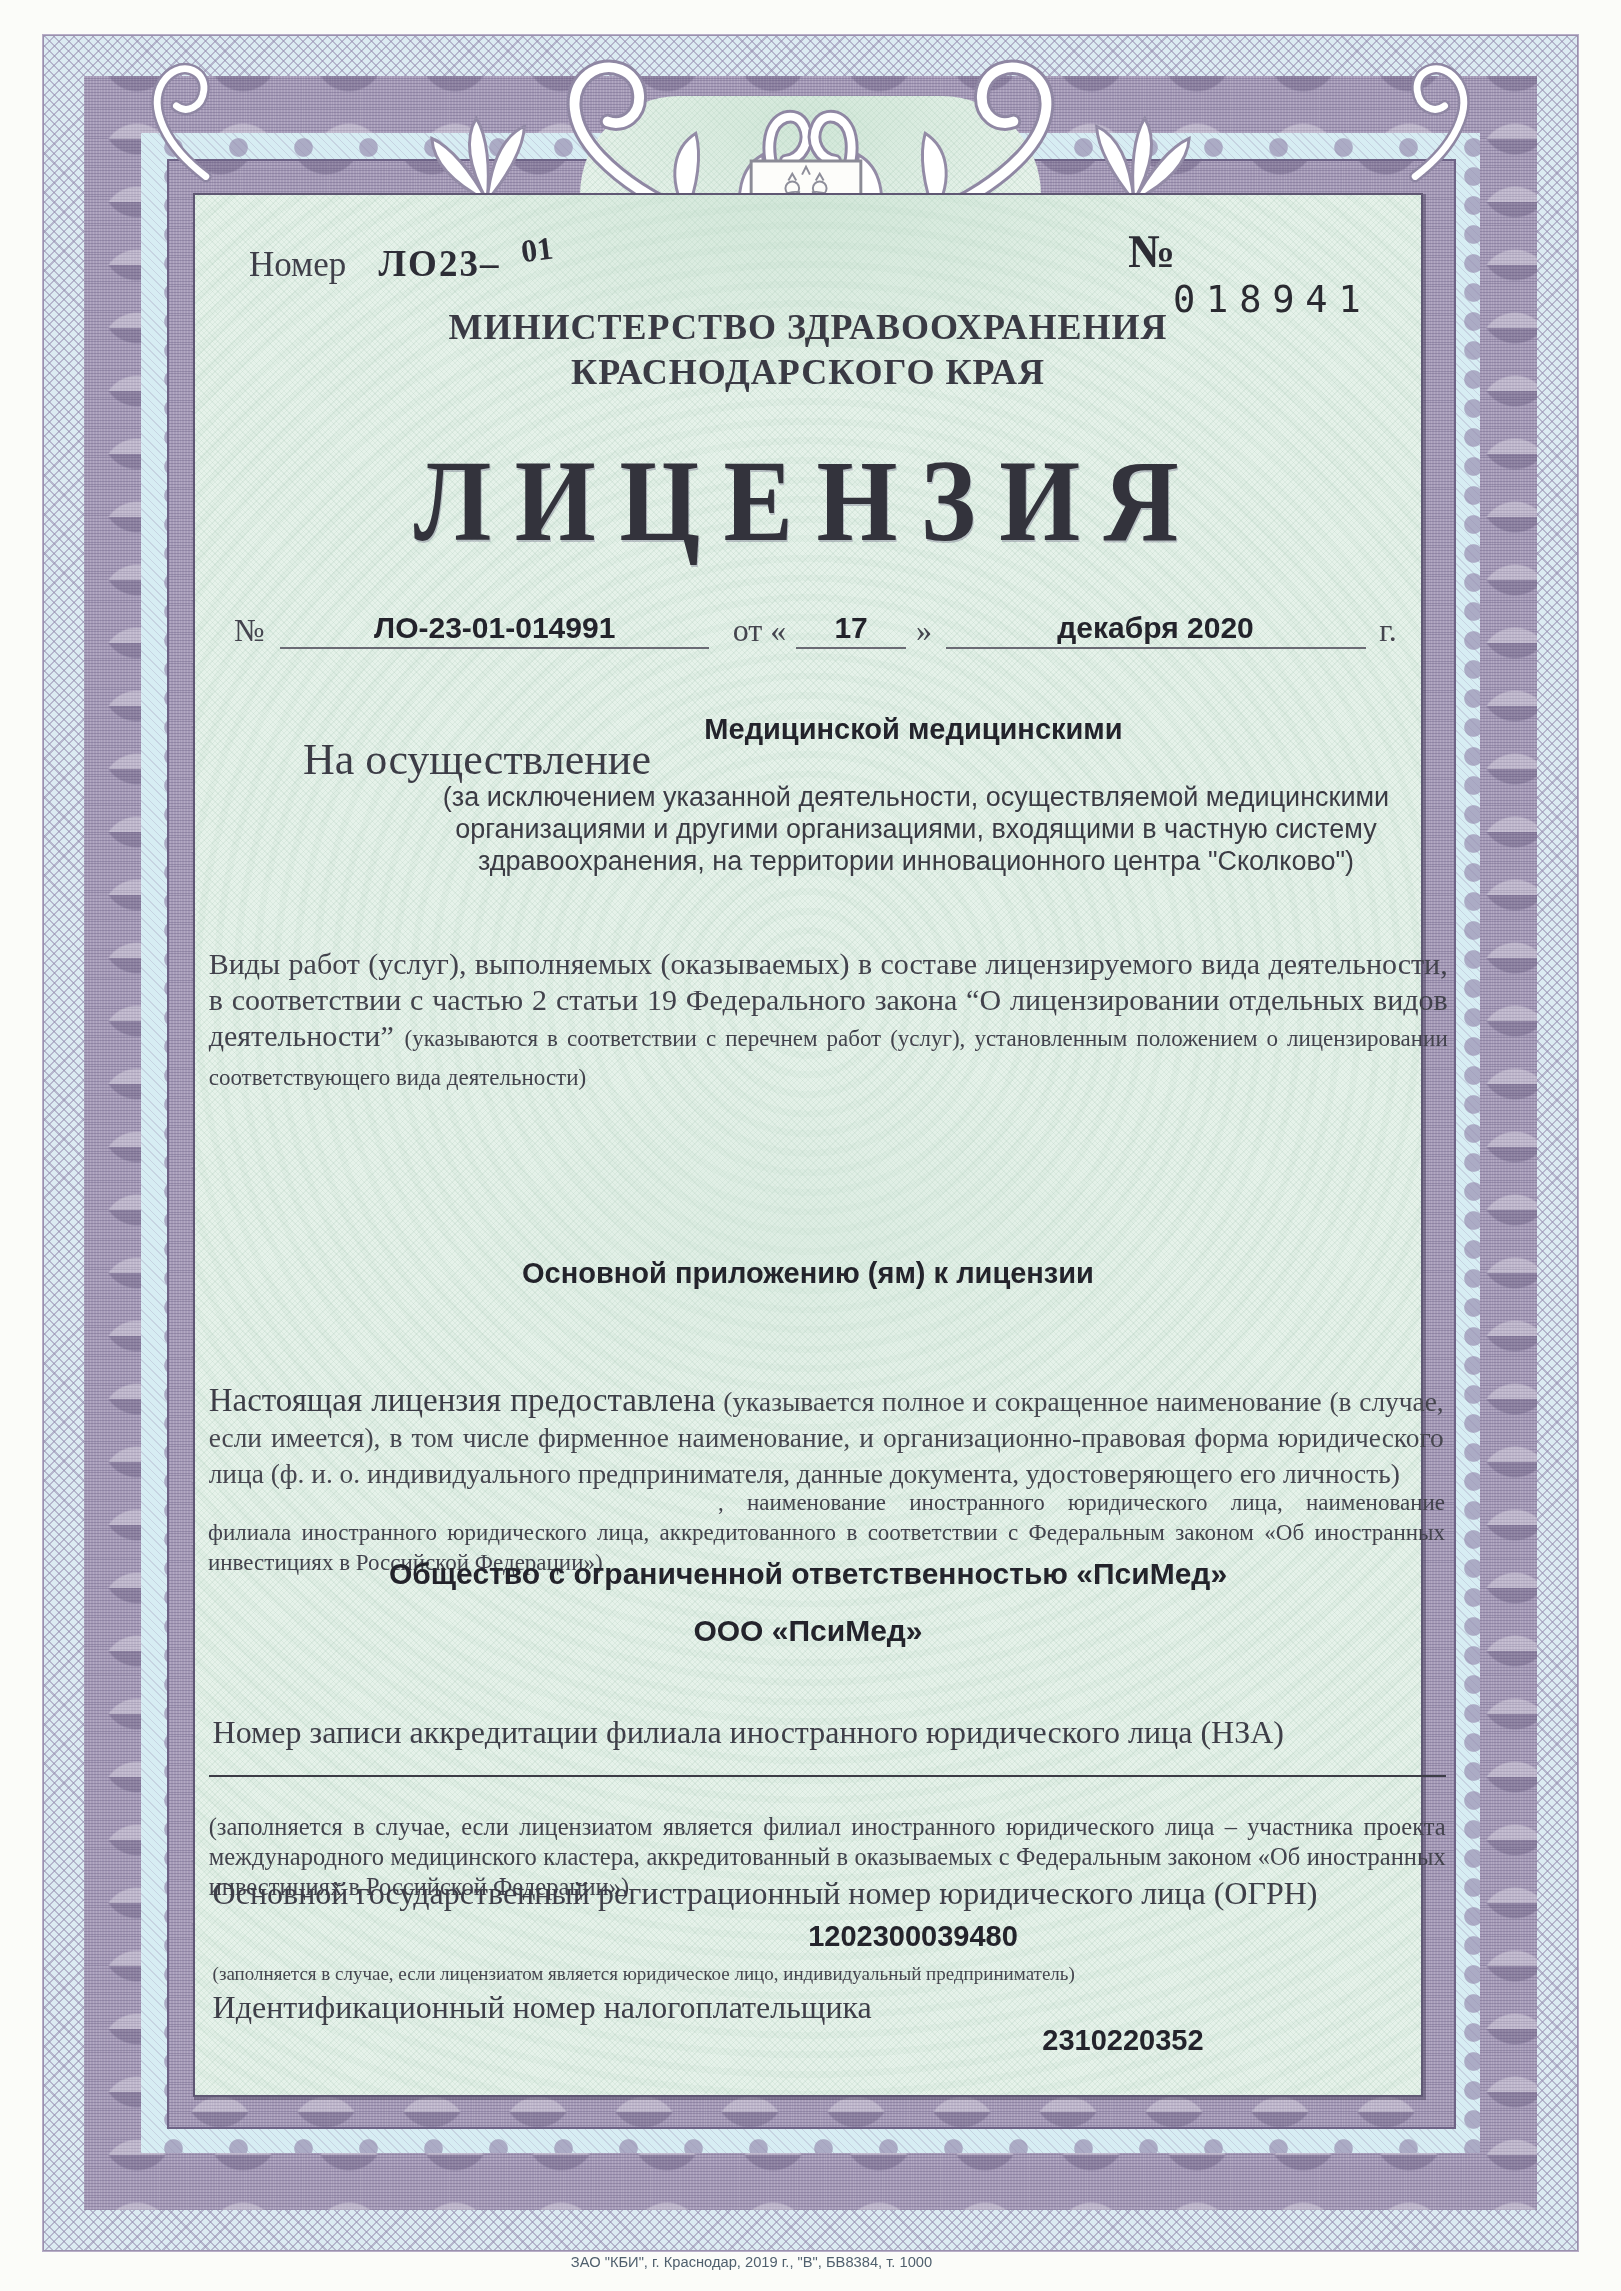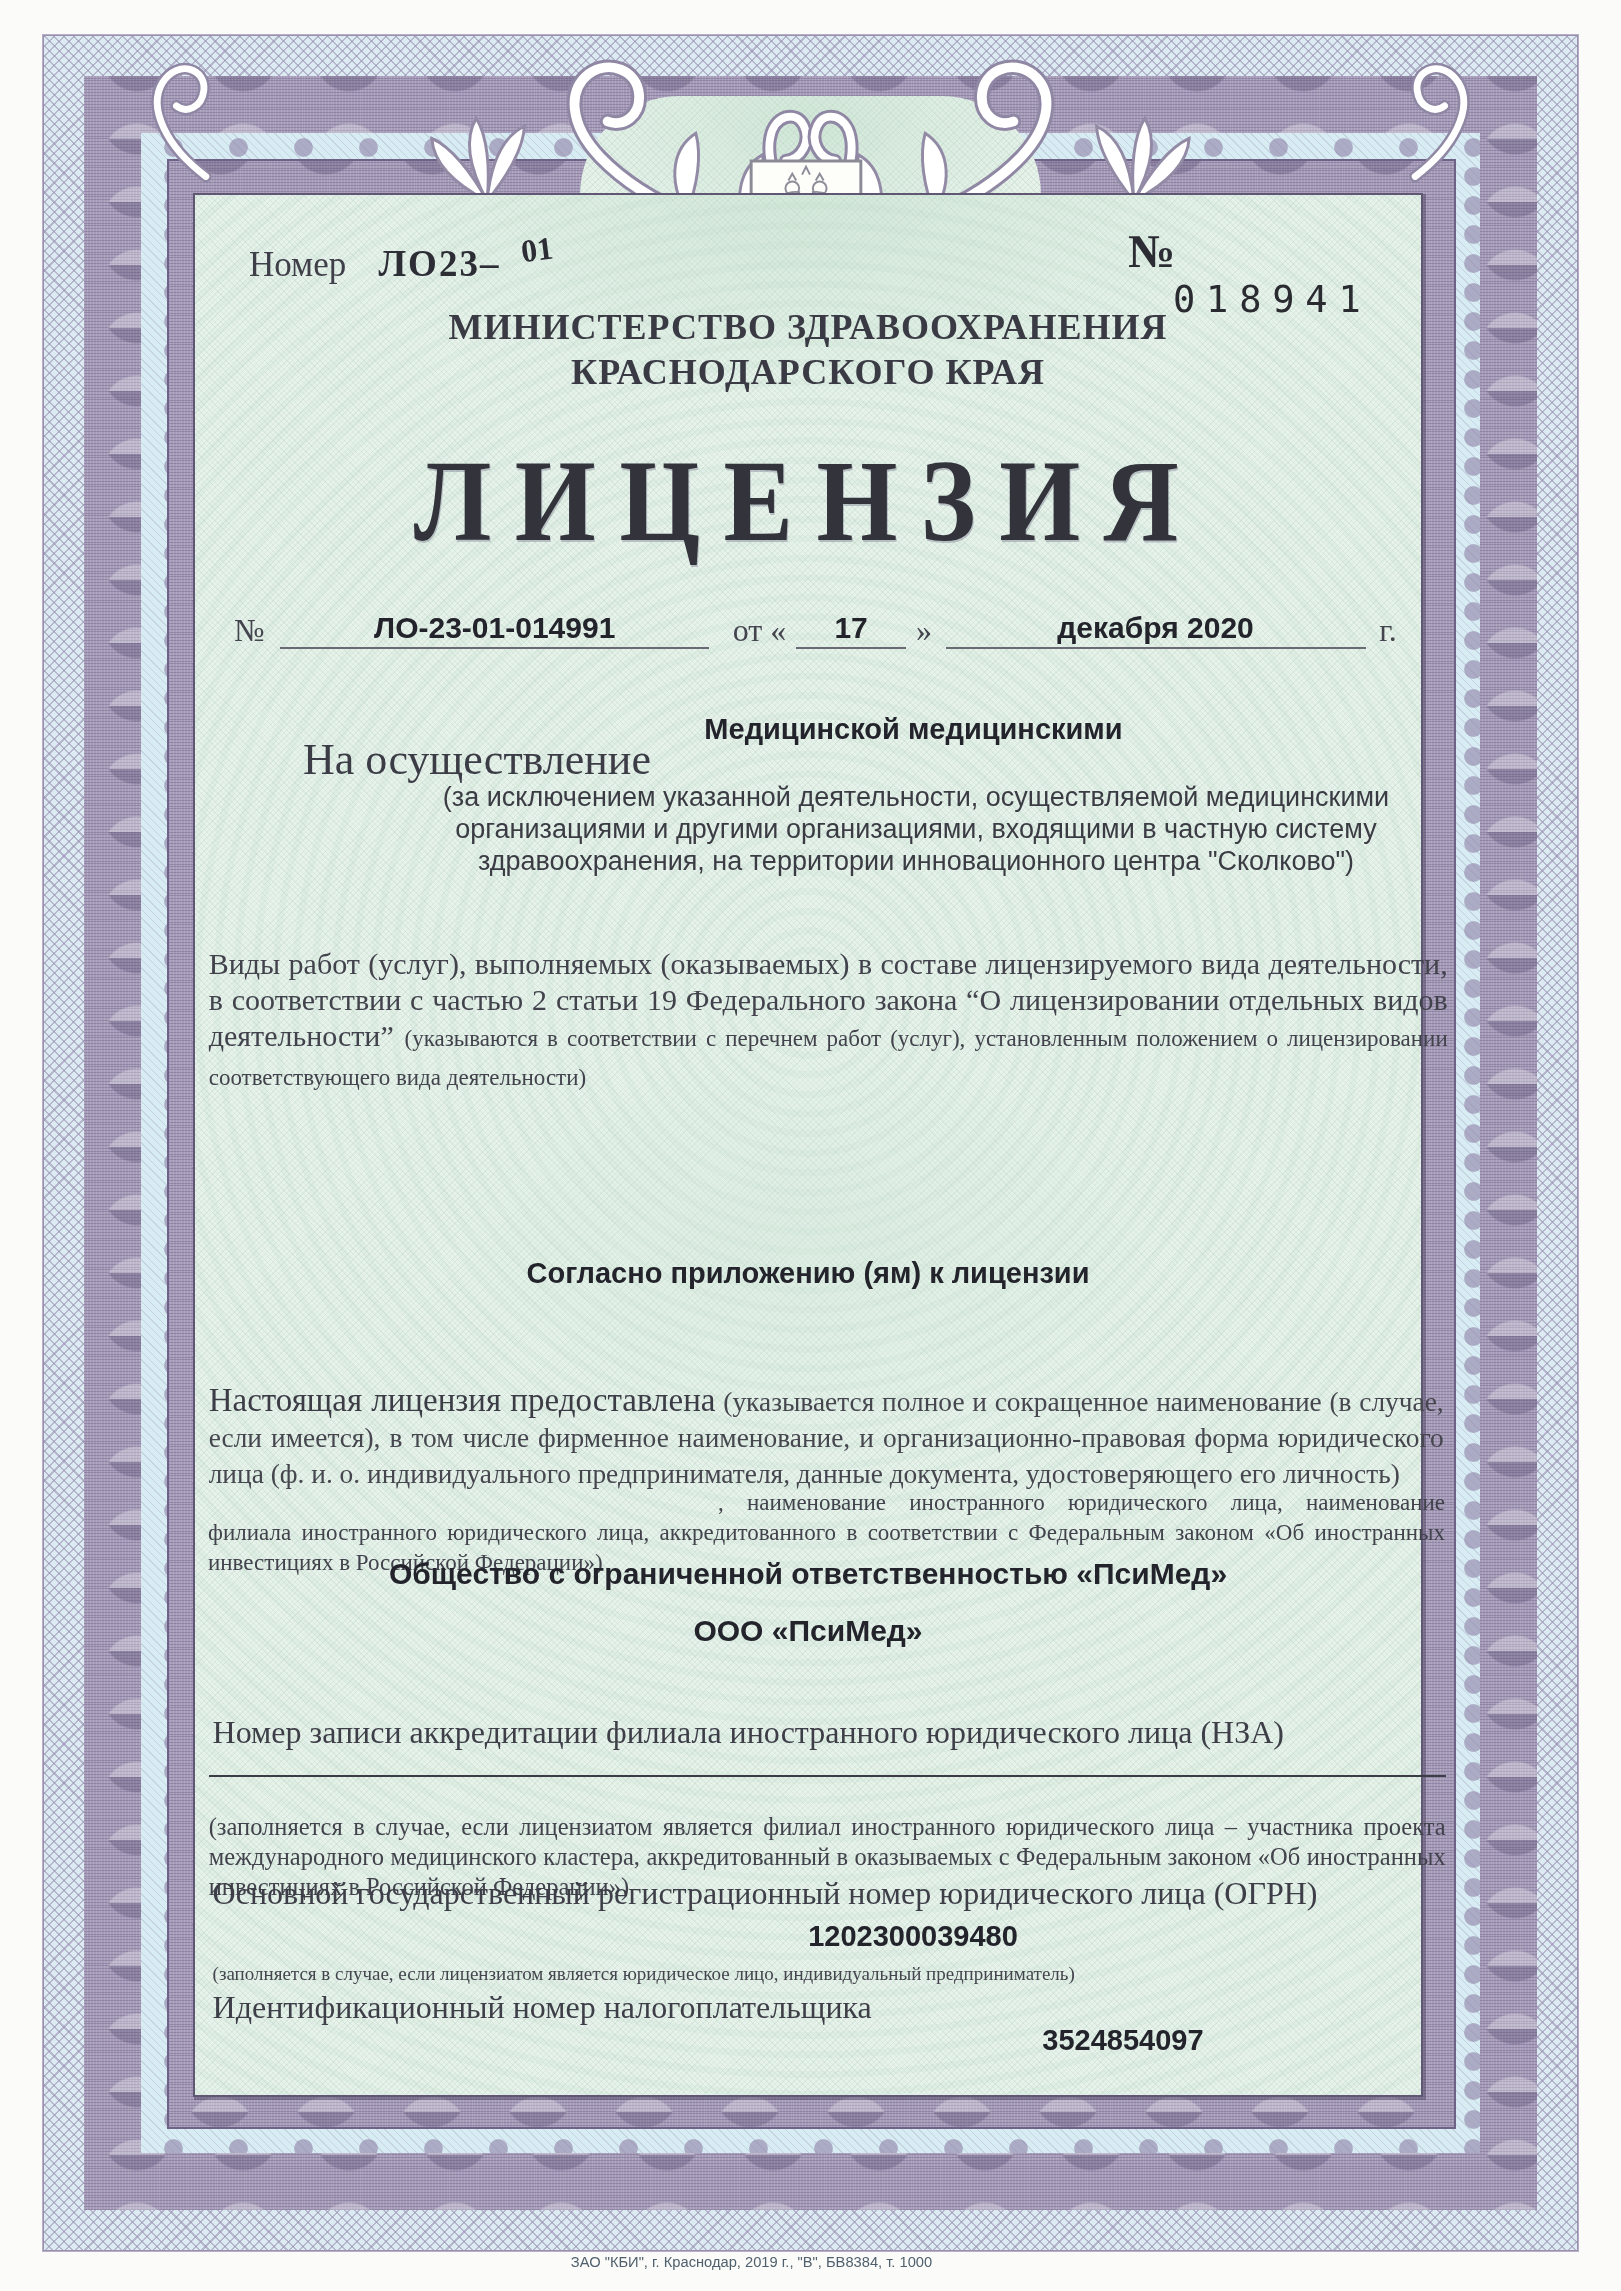--- a/index.html
+++ b/index.html
@@ -224,39 +224,39 @@
       <div>(за исключением указанной деятельности, осуществляемой медицинскими</div>
       <div>организациями и другими организациями, входящими в частную систему</div>
       <div>здравоохранения, на территории инновационного центра "Сколково")</div>
     </div>
 
     <p class="abs works serif">
       <span>Виды работ (услуг), выполняемых (оказываемых) в составе лицензируемого вида деятельности, в соответствии с частью 2 статьи 19 Федерального закона “О лицензировании отдельных видов деятельности”</span>
       <span class="small">(указываются в соответствии с перечнем работ (услуг), установленным положением о лицензировании соответствующего вида деятельности)</span>
     </p>
 
-    <div class="abs attach center val">Согласно приложению (ям) к лицензии</div>
+    <div class="abs attach center val">Основной приложению (ям) к лицензии</div>
 
     <p class="abs grantee serif">
       <span class="big">Настоящая лицензия предоставлена</span>
       <span>(указывается полное и сокращенное наименование (в случае, если имеется), в том числе фирменное наименование, и организационно-правовая форма юридического лица (ф. и. о. индивидуального предпринимателя, данные документа, удостоверяющего его личность)</span>
     </p>
 
     <p class="abs foreign serif">, наименование иностранного юридического лица, наименование филиала иностранного юридического лица, аккредитованного в соответствии с Федеральным законом «Об иностранных инвестициях в Российской Федерации»)</p>
 
     <div class="abs company1 center val">Общество с ограниченной ответственностью «ПсиМед»</div>
     <div class="abs company2 center val">ООО «ПсиМед»</div>
 
     <div class="abs nza-label serif">Номер записи аккредитации филиала иностранного юридического лица (НЗА)</div>
     <div class="abs rule"></div>
     <p class="abs nza-note serif">(заполняется в случае, если лицензиатом является филиал иностранного юридического лица – участника проекта международного медицинского кластера, аккредитованный в оказываемых с Федеральным законом «Об иностранных инвестициях в Российской Федерации»)</p>
 
     <div class="abs ogrn-label serif">Основной государственный регистрационный номер юридического лица (ОГРН)</div>
     <div class="abs ogrn-val center val">1202300039480</div>
     <div class="abs ogrn-note serif">(заполняется в случае, если лицензиатом является юридическое лицо, индивидуальный предприниматель)</div>
 
     <div class="abs inn-label serif">Идентификационный номер налогоплательщика</div>
-    <div class="abs inn-val center val">3524854097</div>
+    <div class="abs inn-val center val">2310220352</div>
   </div>
 
   <div class="imprint">ЗАО "КБИ", г. Краснодар, 2019 г., "В", БВ8384, т. 1000</div>
 </div>
 
 
 </body></html>

